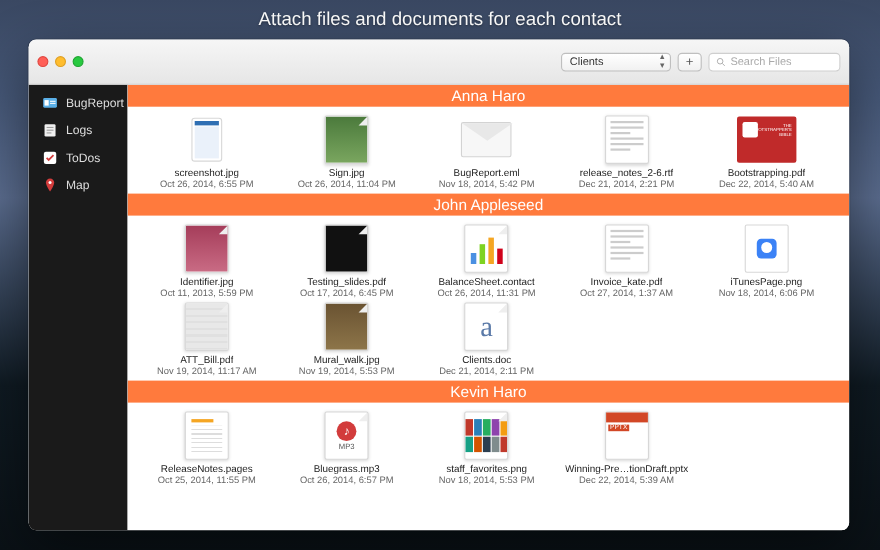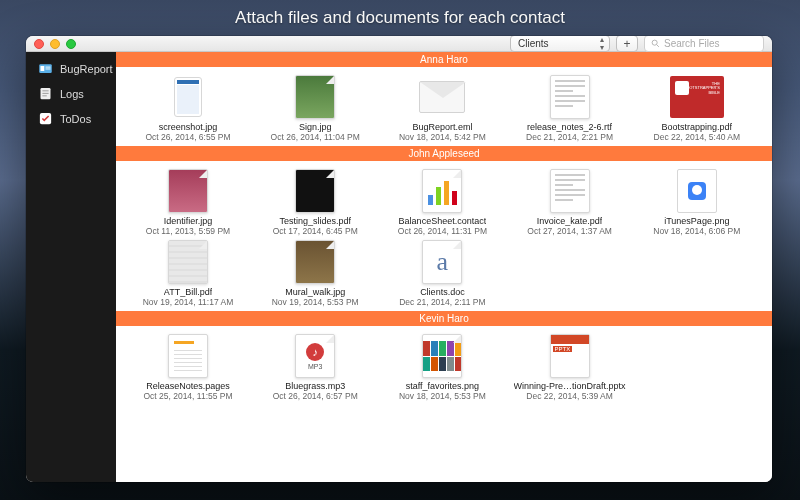--- a/index.html
+++ b/index.html
@@ -21,21 +21,21 @@
     left: 26px; top: 36px;
     width: 746px; height: 446px;
     background: #fff;
     border-radius: 7px;
     box-shadow: 0 18px 50px rgba(0,0,0,.45), 0 0 0 1px rgba(0,0,0,.15);
     overflow: hidden;
     display: flex;
     flex-direction: column;
   }
   .titlebar {
-    height: 16px;
+    height: 41px;
     background: linear-gradient(#f6f6f6, #e6e6e6);
     border-bottom: 1px solid #c8c8c8;
     display: flex;
     align-items: center;
     padding: 0 8px;
     gap: 6px;
   }
   .traffic { display:flex; gap:6px; align-items:center; }
   .dot { width: 10px; height: 10px; border-radius: 50%; }
   .dot.red { background:#ff5f57; border:1px solid #e04740; }
@@ -73,21 +73,21 @@
   .side-item {
     display:flex; align-items:center; gap:7px;
     padding: 5px 9px; font-size:11px; color:#ddd;
     cursor:default; border-left:3px solid transparent;
   }
   .side-item.selected { background:#000; border-left:3px solid #555; color:#fff; }
   .side-ico { width:15px; height:15px; display:flex; align-items:center; justify-content:center; }
   .side-ico svg { width:15px; height:15px; }
   .content { flex:1; background:#fff; overflow:auto; }
   .section-header {
-    background:#ff7a3d; color:#fff; font-size:10px; text-align:center;
+    background:#ff7a3d; color:#fff; font-size:14px; text-align:center;
     padding:2px 0; font-weight:500;
   }
   .grid {
     display:grid;
     grid-template-columns: repeat(5, 1fr);
     padding: 8px 12px 4px;
     gap: 4px 4px;
   }
   .file { display:flex; flex-direction:column; align-items:center; width:120px; }
   .thumb {
@@ -216,20 +216,29 @@
         </div>
         <div class="side-item">
           <span class="side-ico">
             <svg viewBox="0 0 24 24">
               <rect x="3" y="3" width="18" height="18" rx="3" fill="#fff"></rect>
               <path d="M7 12l3 3 7-7" stroke="#d23c3c" stroke-width="2.5" fill="none"></path>
             </svg>
           </span>
           <span>ToDos</span>
         </div>
+        <div class="side-item">
+          <span class="side-ico">
+            <svg viewBox="0 0 24 24">
+              <path d="M12 2c-3.3 0-6 2.7-6 6 0 4.5 6 13 6 13s6-8.5 6-13c0-3.3-2.7-6-6-6z" fill="#d23c3c"></path>
+              <circle cx="12" cy="8" r="2.2" fill="#fff"></circle>
+            </svg>
+          </span>
+          <span>Map</span>
+        </div>
       </div>
     <div class="content" id="content">
         <div class="section-header">Anna Haro</div>
         <div class="grid">
           <div class="file">
             <div class="thumb">
               <div class="screenshot">
                 <div class="bar"></div>
                 <div class="body"></div>
               </div>

